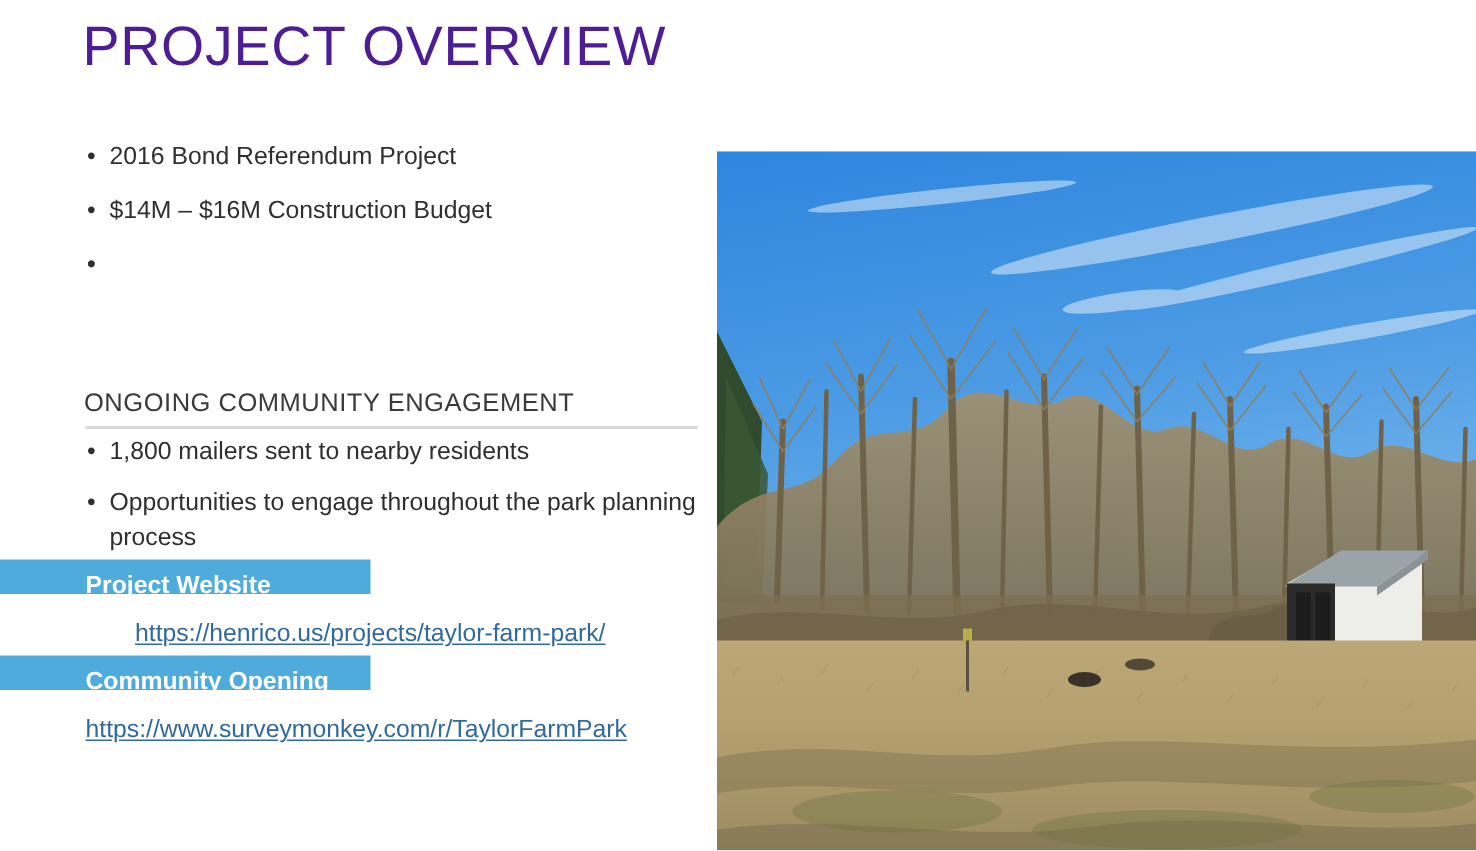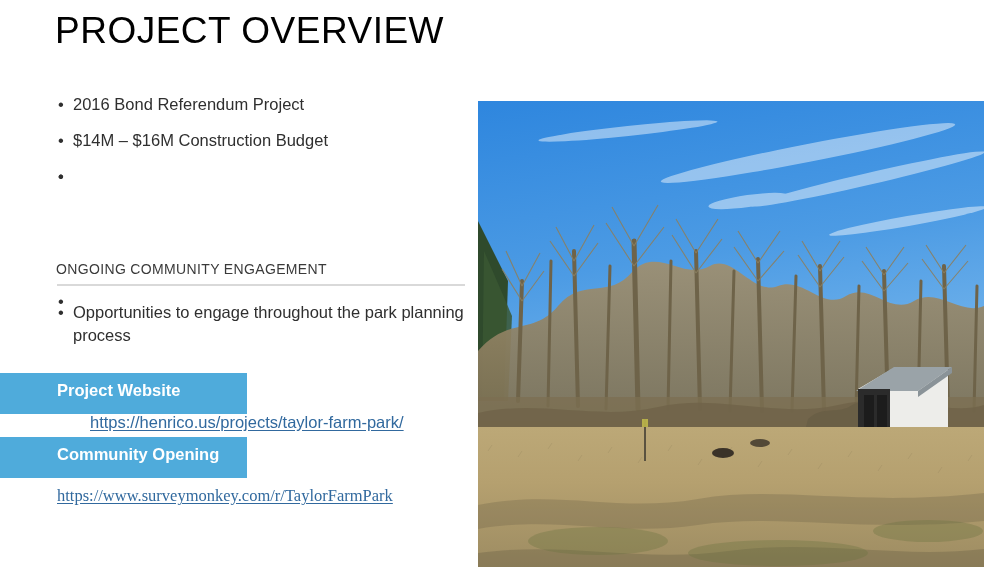--- a/index.html
+++ b/index.html
@@ -21,21 +21,21 @@
   }
 
   
   #slide-title {
     position: absolute;
     left: 55px;
     top: 8px;
     font-size: 37px;
     font-weight: 400;
     letter-spacing: 0.5px;
-    color: #000000;
+    color: #4c1d95;
     line-height: 46px;
     white-space: nowrap;
   }
 
   
   .left-col {
     position: absolute;
     left: 0;
     top: 0;
     width: 478px;
@@ -67,21 +67,21 @@
     color: #2f2f2f;
     font-size: 16.5px;
     line-height: 22px;
   }
 
   
   #engagement-heading {
     position: absolute;
     left: 56px;
     top: 259px;
-    font-size: 14px;
+    font-size: 17px;
     font-weight: 400;
     letter-spacing: 0.35px;
     color: #3a3a3a;
     line-height: 20px;
     white-space: nowrap;
   }
   #engagement-rule {
     position: absolute;
     left: 57px;
     top: 284px;
@@ -113,21 +113,21 @@
     top: 0;
     font-size: 16.5px;
     line-height: 23px;
   }
 
   
   .link-band {
     position: absolute;
     left: 0;
     width: 247px;
-    height: 41px;
+    height: 23px;
     background: #4fabdb;
   }
   .link-band .band-label {
     position: absolute;
     left: 57px;
     top: 0;
     height: 34px;
     line-height: 34px;
     font-size: 16.5px;
     font-weight: 700;
@@ -141,21 +141,21 @@
     position: absolute;
     left: 57px;
     font-size: 16.5px;
     color: #31699e;
     text-decoration: underline;
     text-underline-offset: 2px;
     white-space: nowrap;
     line-height: 22px;
   }
   #url-project-website { top: 411px; margin-left: 33px; }
-  #url-community-survey { top: 485px; font-family: Liberation Serif, serif; }
+  #url-community-survey { top: 475px; }
 
   
   #photo {
     position: absolute;
     left: 478px;
     top: 101px;
     width: 506px;
     height: 466px;
     overflow: hidden;
     background: #8a7b52;
@@ -187,20 +187,21 @@
         <span class="dot">•</span>
       </li>
     </ul>
 
     <div id="engagement-heading">ONGOING COMMUNITY ENGAGEMENT</div>
     <div id="engagement-rule"></div>
 
     <ul class="bullet-list-2">
       <li>
         <span class="dot">•</span>
+        <span>1,800 mailers sent to nearby residents</span>
       </li>
       <li>
         <span class="dot">•</span>
         <span>Opportunities to engage throughout the park planning process</span>
       </li>
     </ul>
 
     <div class="link-band" id="band-project-website">
       <span class="band-label">Project Website</span>
     </div>

